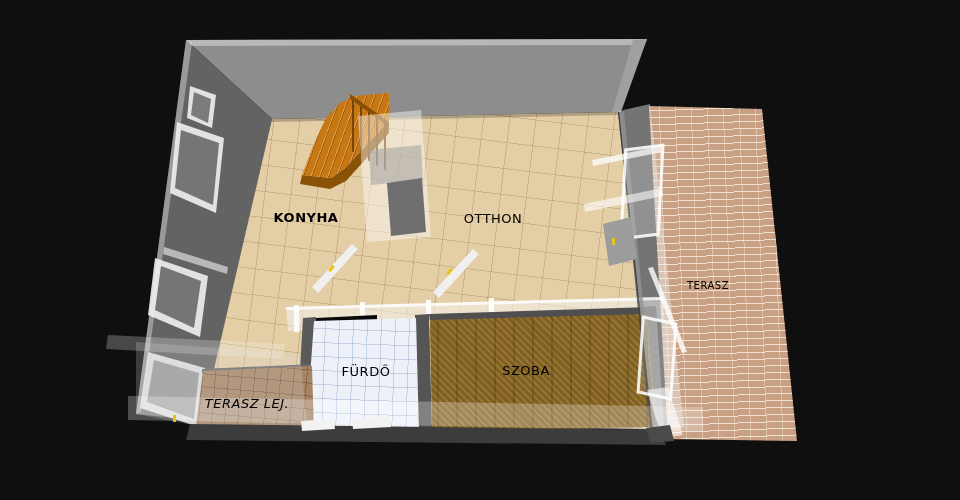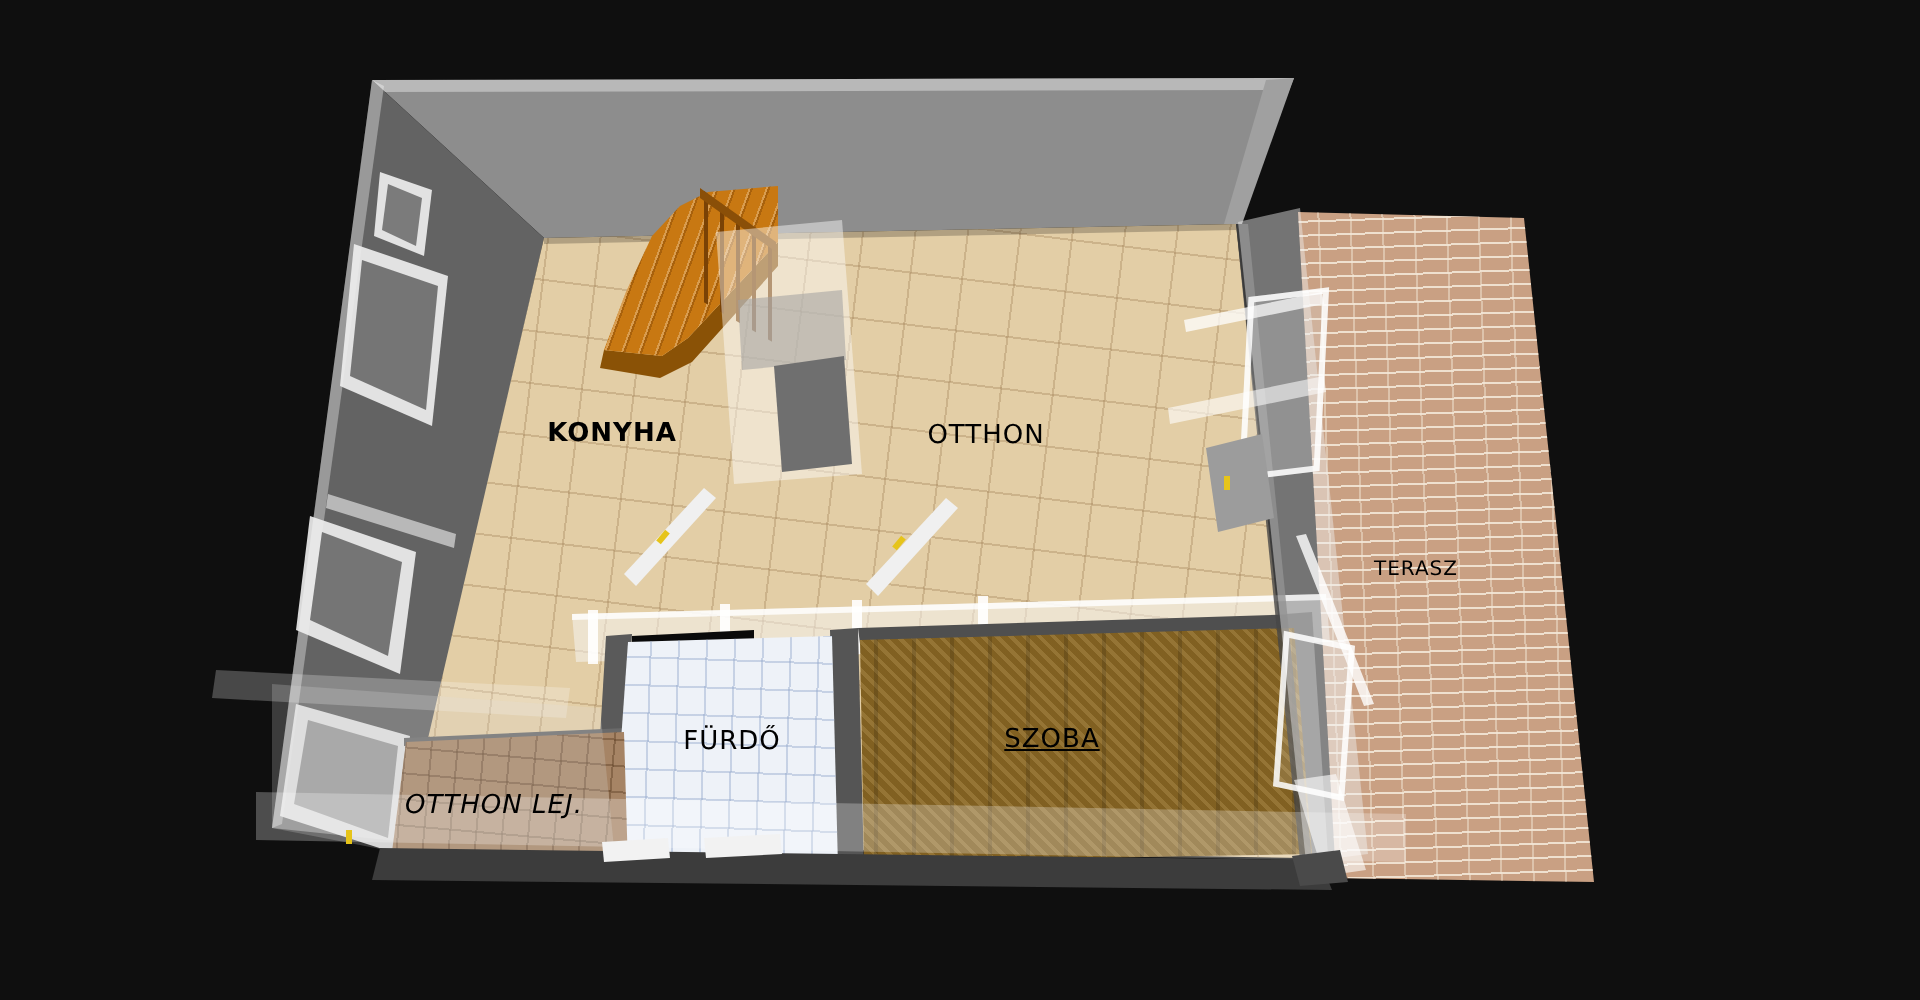--- a/index.html
+++ b/index.html
@@ -123,21 +123,21 @@
       transform:scaleX(.66);display:block;}
   .wm-line{font-weight:700;font-size:22px;letter-spacing:2px;line-height:26px;display:block;}
 
   
   .lbl{position:absolute;transform:translate(-50%,-50%);font-size:13px;color:#000;
        letter-spacing:.5px;white-space:nowrap;z-index:100;}
   #lbl-konyha{left:306px;top:217px;font-weight:bold;}
   #lbl-nappali{left:493px;top:218px;}
   #lbl-terasz{left:708px;top:285px;font-size:10px;}
   #lbl-furdo{left:366px;top:371px;}
-  #lbl-szoba{left:526px;top:370px;text-decoration:underline;}
+  #lbl-szoba{left:526px;top:370px;}
   #lbl-pince{left:247px;top:403px;font-style:italic;}
 </style>
 </head>
 <body>
 
 <div id="scene">
 
   <div class="ly terrace"></div>
 
   <div class="ly topwall"></div>
@@ -213,15 +213,15 @@
   <div class="handle" style="left:448px;top:268px;transform:rotate(40deg);"></div>
   <div class="handle" style="left:612px;top:238px;"></div>
   <div class="handle" style="left:173px;top:415px;"></div>
 
 
   <div class="lbl" id="lbl-konyha">KONYHA</div>
   <div class="lbl" id="lbl-nappali">OTTHON</div>
   <div class="lbl" id="lbl-terasz">TERASZ</div>
   <div class="lbl" id="lbl-furdo">FÜRDŐ</div>
   <div class="lbl" id="lbl-szoba">SZOBA</div>
-  <div class="lbl" id="lbl-pince">OTTHON LEJ.</div>
+  <div class="lbl" id="lbl-pince">TERASZ LEJ.</div>
 
 </div>
 
 </body></html>

